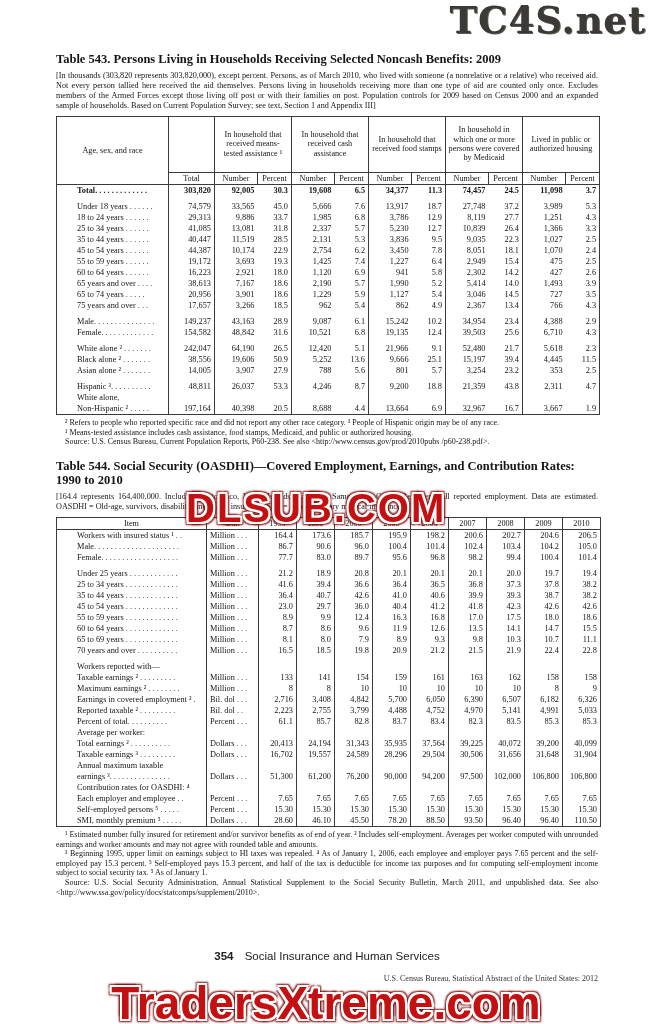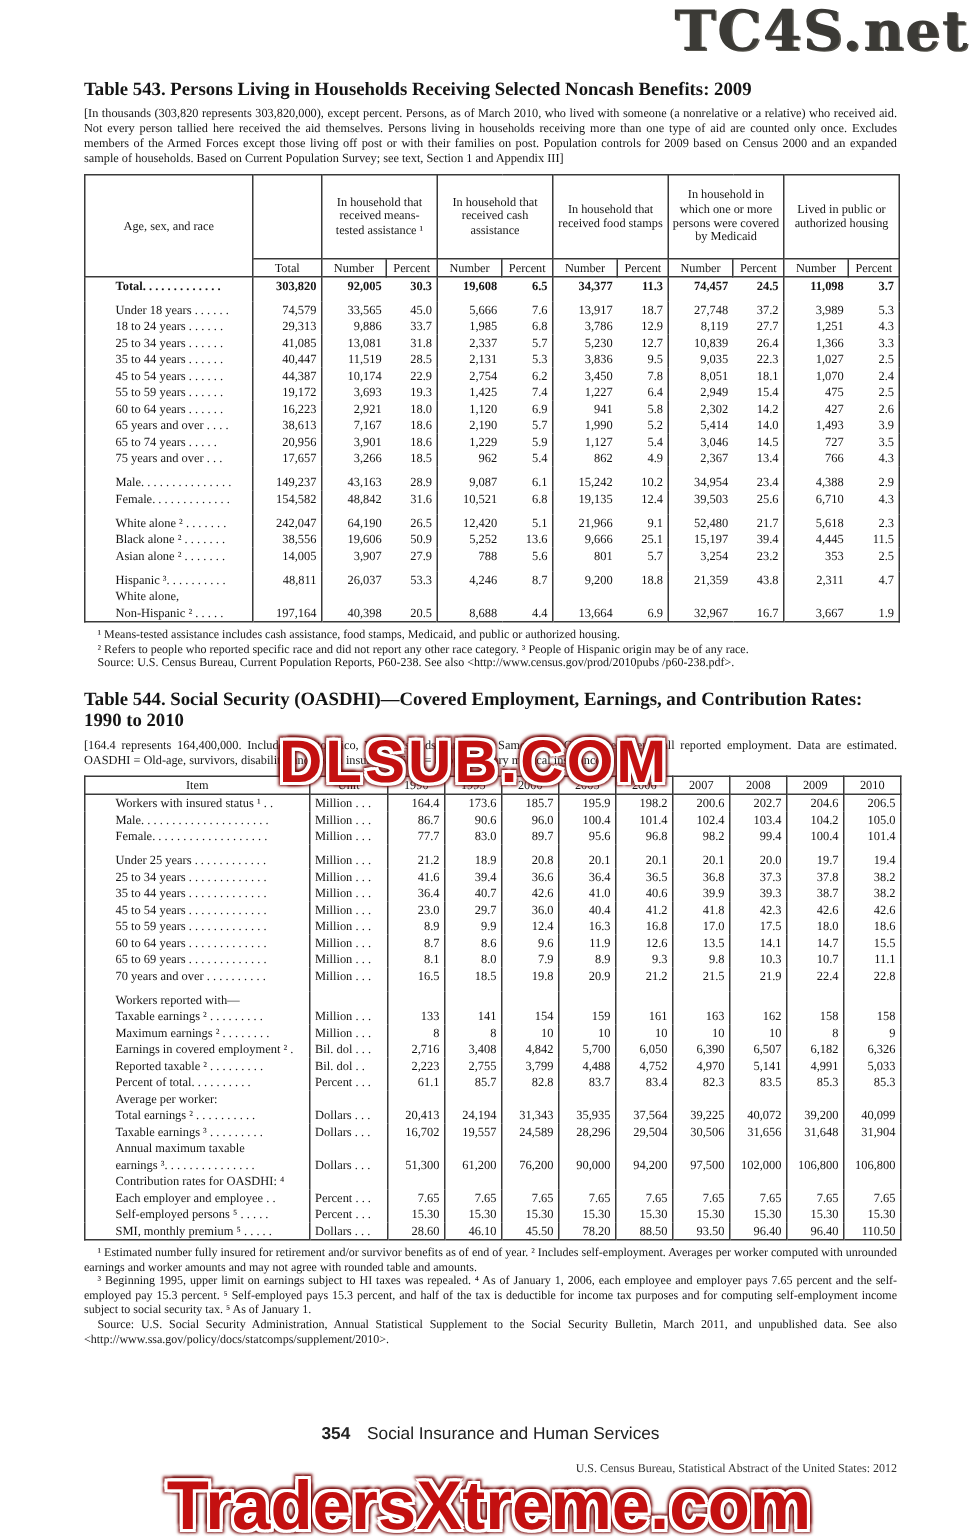--- a/index.html
+++ b/index.html
@@ -412,22 +412,22 @@
             <td class="num">6.9</td>
             <td class="num bl">32,967</td>
             <td class="num">16.7</td>
             <td class="num bl">3,667</td>
             <td class="num">1.9</td>
           </tr>
         </tbody>
     </table>
 
     <div class="fnblock">
+      <p class="fn">² Refers to people who reported specific race and did not report any other race category. ³ People of Hispanic origin may be of any race.</p>
       <p class="fn">¹ Means-tested assistance includes cash assistance, food stamps, Medicaid, and public or authorized housing.</p>
-      <p class="fn">² Refers to people who reported specific race and did not report any other race category. ³ People of Hispanic origin may be of any race.</p>
       <p class="fn">Source: U.S. Census Bureau, Current Population Reports,  P60-238. See also &lt;http://www.census.gov/prod/2010pubs /p60-238.pdf&gt;.</p>
     </div>
 
     <h2 class="title title2">Table 544. Social Security (OASDHI)—Covered Employment, Earnings, and Contribution Rates: 1990 to 2010</h2>
     <p class="note">[164.4 represents 164,400,000. Includes Puerto Rico, Virgin Islands, American Samoa, and Guam. Represents all reported employment. Data are estimated. OASDHI = Old-age, survivors, disability, and health insurance; SMI = Supplementary medical insurance]</p>
 
     <table class="dtable t544">
       <colgroup>
         <col style="width:150px">
           <col style="width:52px">

